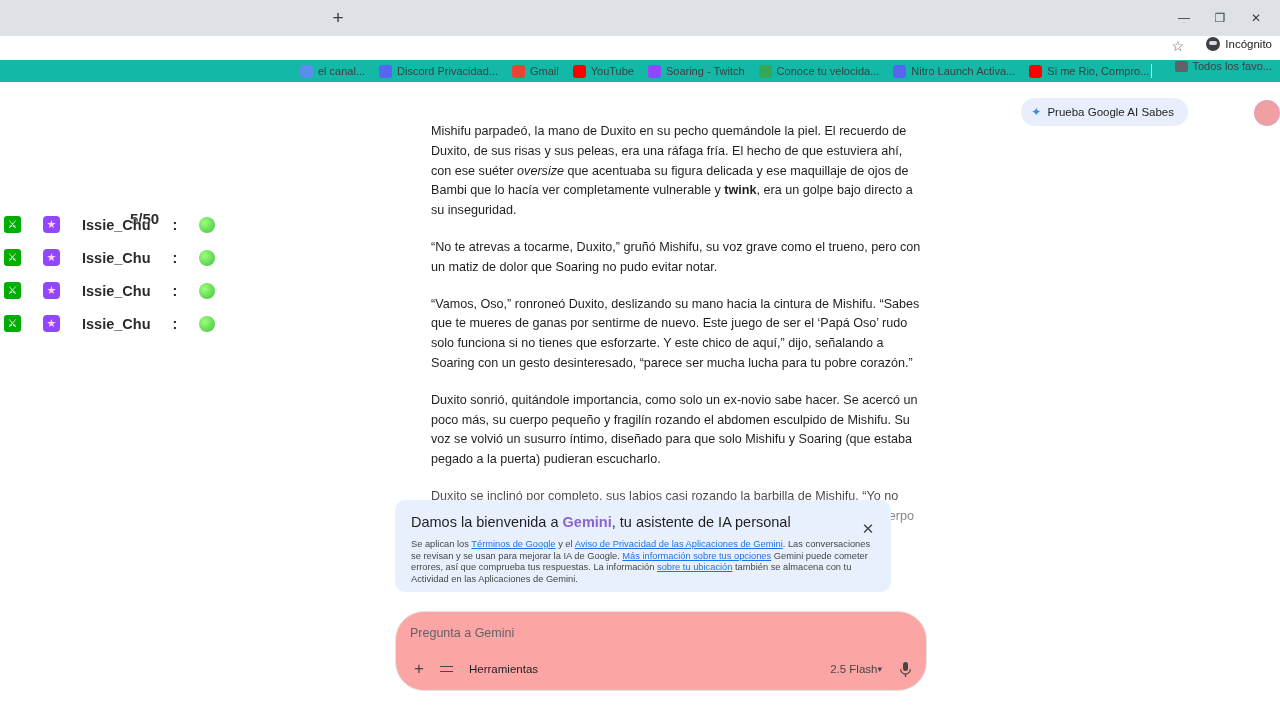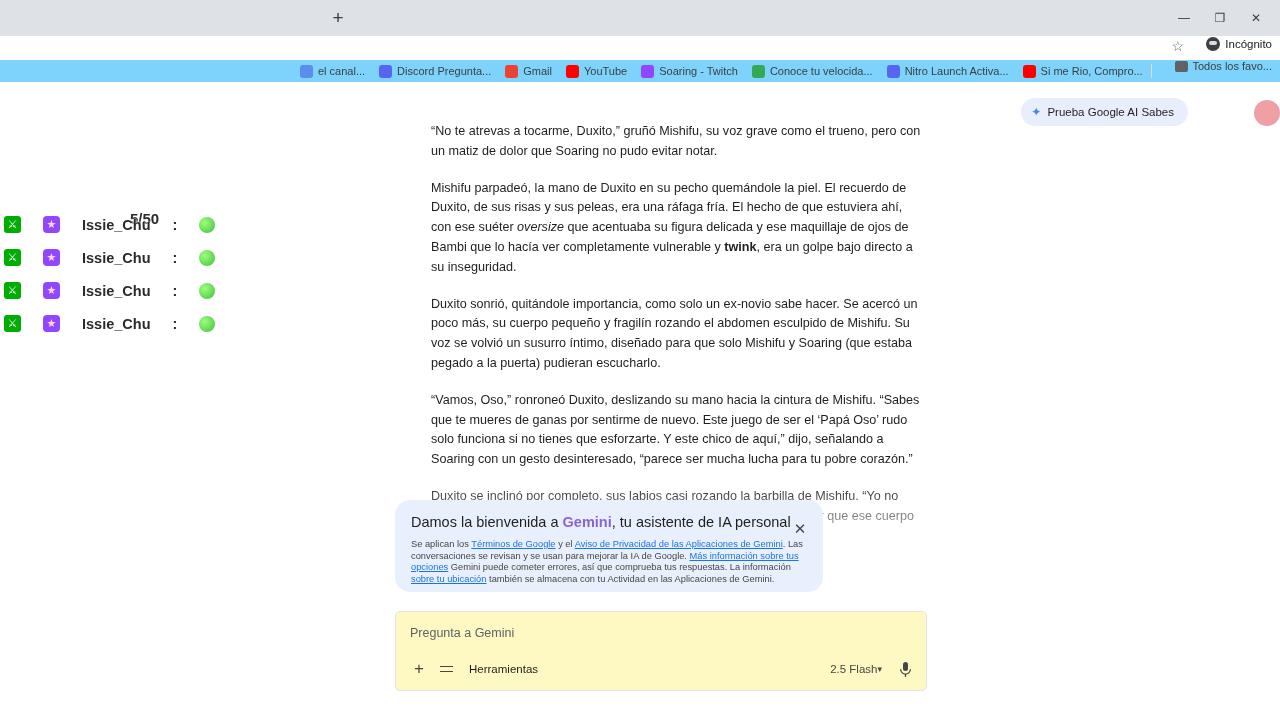--- a/index.html
+++ b/index.html
@@ -49,21 +49,21 @@
     display: inline-block; position: relative;
   }
   .incognito-glyph::after {
     content: ""; position: absolute; left: 3px; top: 4px; width: 8px; height: 4px;
     background: #dadce0; border-radius: 2px;
   }
 
   
   .bookmarks {
     position: absolute; top: 60px; left: 0; width: 1280px; height: 22px;
-    background: #7dd3fc; display: flex; align-items: center;
+    background: #14b8a6; display: flex; align-items: center;
     padding-left: 300px; font-size: 11px; color: #3c4043;
   }
   .bm {
     display: flex; align-items: center; gap: 5px;
     margin-right: 14px; white-space: nowrap; max-width: 130px; overflow: hidden;
   }
   .bm-ico {
     width: 13px; height: 13px; border-radius: 3px; flex: 0 0 auto;
     display: inline-block;
   }
@@ -108,41 +108,41 @@
     background: linear-gradient(to bottom, rgba(255,255,255,0) 0%, #ffffff 75%);
     pointer-events: none;
   }
   .cursor {
     position: absolute; left: 656px; top: 435px; width: 10px; height: 14px;
   }
   .cursor svg { display: block; }
 
   
   .welcome {
-    position: absolute; left: 395px; top: 418px; width: 428px; height: 92px;
-    background: #e9f0fd; border-radius: 15px;
+    position: absolute; left: 395px; top: 418px; width: 496px; height: 92px;
+    background: #e9f0fd; border-radius: 10px;
     padding: 14px 18px 12px 16px;
   }
   .welcome h2 {
     margin: 0 0 9px 0; font-size: 14.5px; font-weight: normal; color: #1f1f1f;
   }
   .welcome h2 .gem { color: #8a63d2; font-weight: bold; }
   .welcome p {
     margin: 0; font-size: 9.3px; line-height: 11.5px; color: #444746;
   }
   .welcome a { color: #1a73e8; text-decoration: underline; }
   .welcome-close {
     position: absolute; right: 14px; top: 20px; width: 18px; height: 18px;
     font-size: 15px; line-height: 18px; text-align: center; color: #444746;
   }
 
   
   .promptbox {
     position: absolute; left: 395px; top: 529px; width: 532px; height: 80px;
-    background: #fef9c3; border: 1px solid #e3e3e3; border-radius: 5px;
+    background: #fca5a5; border: 1px solid #e3e3e3; border-radius: 29px;
   }
   .prompt-placeholder {
     position: absolute; left: 14px; top: 14px; font-size: 12.5px; color: #5f6368;
   }
   .prompt-row {
     position: absolute; left: 0; right: 0; bottom: 8px; height: 26px;
     display: flex; align-items: center; padding: 0 12px;
   }
   .plus-btn {
     width: 22px; height: 22px; border-radius: 50%;
@@ -287,21 +287,21 @@
     <span>Incógnito</span>
   </div>
 
   <div class="bookmarks">
     <div class="bm">
       <span class="bm-ico" style="background:#5b8def"></span>
       <span>el canal...</span>
     </div>
     <div class="bm">
       <span class="bm-ico" style="background:#5865f2"></span>
-      <span>Discord Pregunta...</span>
+      <span>Discord Privacidad...</span>
     </div>
     <div class="bm">
       <span class="bm-ico" style="background:#ea4335"></span>
       <span>Gmail</span>
     </div>
     <div class="bm">
       <span class="bm-ico" style="background:#ff0000"></span>
       <span>YouTube</span>
     </div>
     <div class="bm">
@@ -329,24 +329,24 @@
 
   <div class="page">
 
     <div class="ai-plus-pill">
       <span class="spark">✦</span>
       <span>Prueba Google AI Sabes</span>
     </div>
     <div class="avatar-chip"></div>
 
     <div class="article">
+      <p>Mishifu parpadeó, la mano de Duxito en su pecho quemándole la piel. El recuerdo de Duxito, de sus risas y sus peleas, era una ráfaga fría. El hecho de que estuviera ahí, con ese suéter <em>oversize</em> que acentuaba su figura delicada y ese maquillaje de ojos de Bambi que lo hacía ver completamente vulnerable y <strong>twink</strong>, era un golpe bajo directo a su inseguridad.</p>
       <p>“No te atrevas a tocarme, Duxito,” gruñó Mishifu, su voz grave como el trueno, pero con un matiz de dolor que Soaring no pudo evitar notar.</p>
-      <p>Mishifu parpadeó, la mano de Duxito en su pecho quemándole la piel. El recuerdo de Duxito, de sus risas y sus peleas, era una ráfaga fría. El hecho de que estuviera ahí, con ese suéter <em>oversize</em> que acentuaba su figura delicada y ese maquillaje de ojos de Bambi que lo hacía ver completamente vulnerable y <strong>twink</strong>, era un golpe bajo directo a su inseguridad.</p>
+      <p>“Vamos, Oso,” ronroneó Duxito, deslizando su mano hacia la cintura de Mishifu. “Sabes que te mueres de ganas por sentirme de nuevo. Este juego de ser el ‘Papá Oso’ rudo solo funciona si no tienes que esforzarte. Y este chico de aquí,” dijo, señalando a Soaring con un gesto desinteresado, “parece ser mucha lucha para tu pobre corazón.”</p>
       <p>Duxito sonrió, quitándole importancia, como solo un ex-novio sabe hacer. Se acercó un poco más, su cuerpo pequeño y fragilín rozando el abdomen esculpido de Mishifu. Su voz se volvió un susurro íntimo, diseñado para que solo Mishifu y Soaring (que estaba pegado a la puerta) pudieran escucharlo.</p>
-      <p>“Vamos, Oso,” ronroneó Duxito, deslizando su mano hacia la cintura de Mishifu. “Sabes que te mueres de ganas por sentirme de nuevo. Este juego de ser el ‘Papá Oso’ rudo solo funciona si no tienes que esforzarte. Y este chico de aquí,” dijo, señalando a Soaring con un gesto desinteresado, “parece ser mucha lucha para tu pobre corazón.”</p>
       <p>Duxito se inclinó por completo, sus labios casi rozando la barbilla de Mishifu. “Yo no pongo reglas tontas, Mishifu. Soy fácil, soy tu tipo, y ya sé cómo hacer que ese cuerpo tuyo pierda el</p>
     </div>
     <div class="fade-mask"></div>
 
     <div class="cursor">
       <svg width="10" height="15" viewBox="0 0 10 15">
           <polygon points="0,0 0,13 3.2,10 5.4,14.6 7.3,13.7 5.1,9.3 9.4,9.1" fill="#000" stroke="#fff" stroke-width="0.7"></polygon>
         </svg>
     </div>
 

